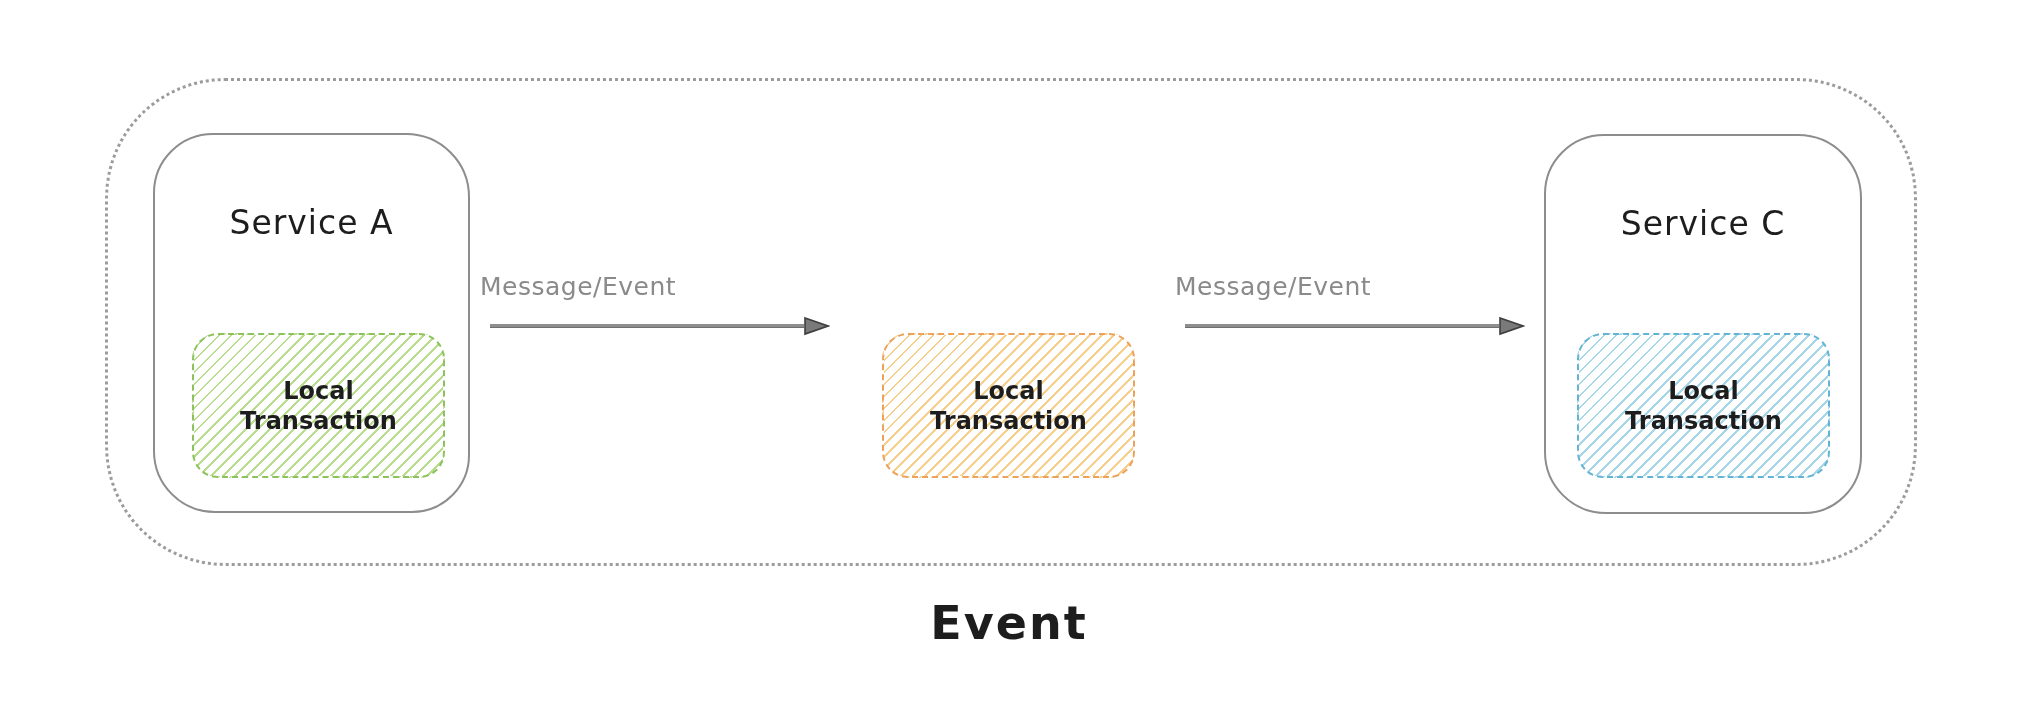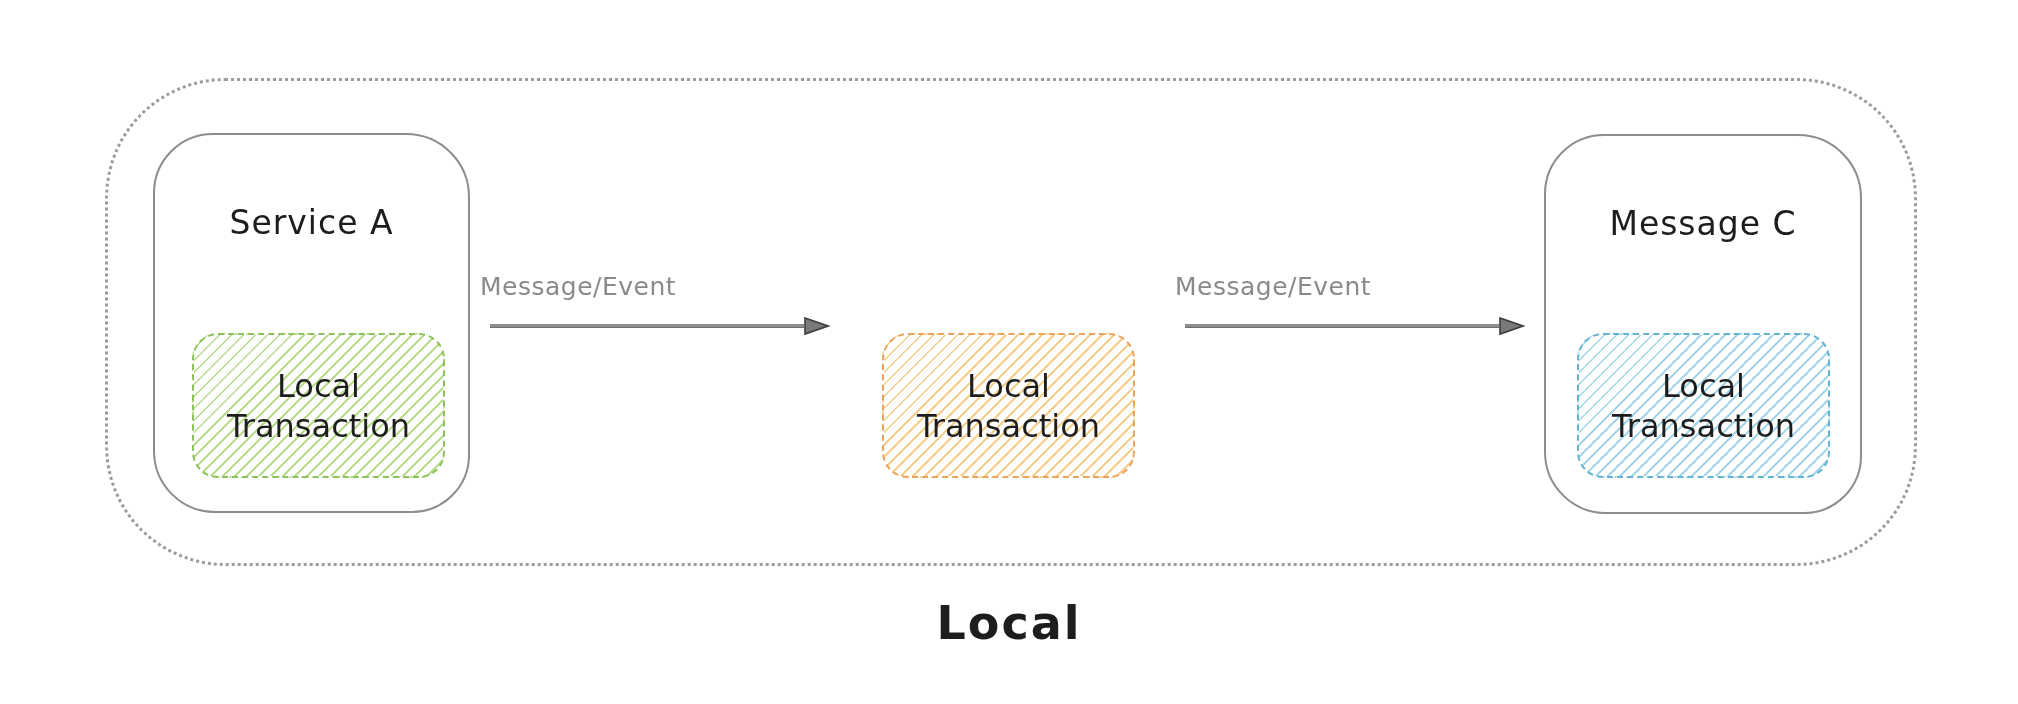--- a/index.html
+++ b/index.html
@@ -63,22 +63,22 @@
     justify-content: center;
   }
   .lt-box.a { left: 192px; top: 333px; }
   .lt-box.b { left: 882px; top: 333px; }
   .lt-box.c { left: 1577px; top: 333px; }
 
   .lt-label {
     display: block;
     width: 185px;
     text-align: center;
-    font-size: 32px;
-    font-weight: 400;
+    font-size: 24px;
+    font-weight: 700;
     line-height: 1.25;
     color: var(--title-text, #1d1d1d);
   }
 
   
   .arrow {
     position: absolute;
     top: 316px;
     width: 340px; height: 20px;
     display: flex;
@@ -145,21 +145,21 @@
 
   <div class="arrow-label second">Message/Event</div>
   <div class="arrow second">
     <div class="shaft"></div>
     <svg class="head" width="26" height="20" viewBox="0 0 26 20">
       <path d="M1,2 L24,10 L1,18 Z" fill="#7a7a7a" stroke="#3e3e3e" stroke-width="1.6"></path>
     </svg>
   </div>
 
   <div class="service-box c">
-    <div class="service-title">Message C</div>
+    <div class="service-title">Service C</div>
   </div>
   <div class="lt-box c" style="--hatch: #a5d7e9; --border: #63b3d4;">
     <span class="lt-label">Local Transaction</span>
   </div>
 
-  <div class="saga-caption">Local</div>
+  <div class="saga-caption">Event</div>
 
 </div>
 
 </body></html>

